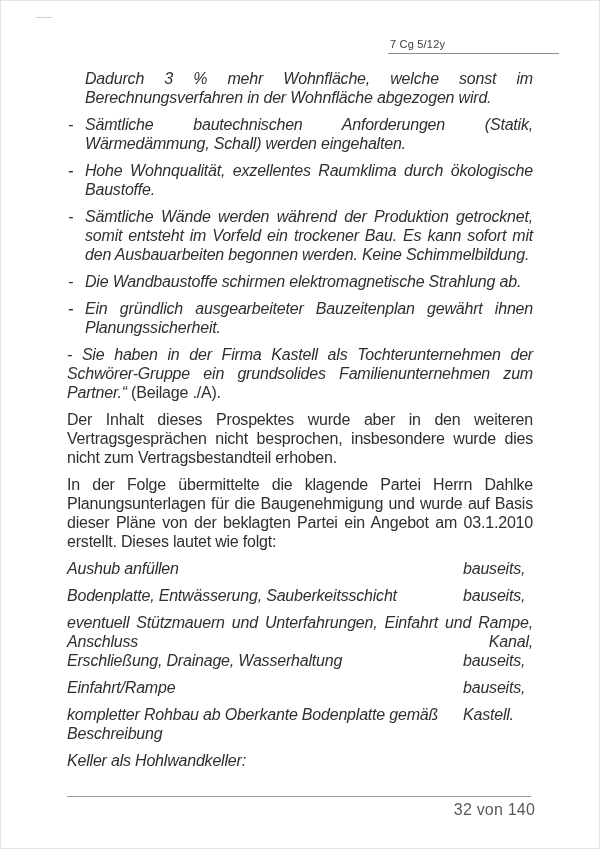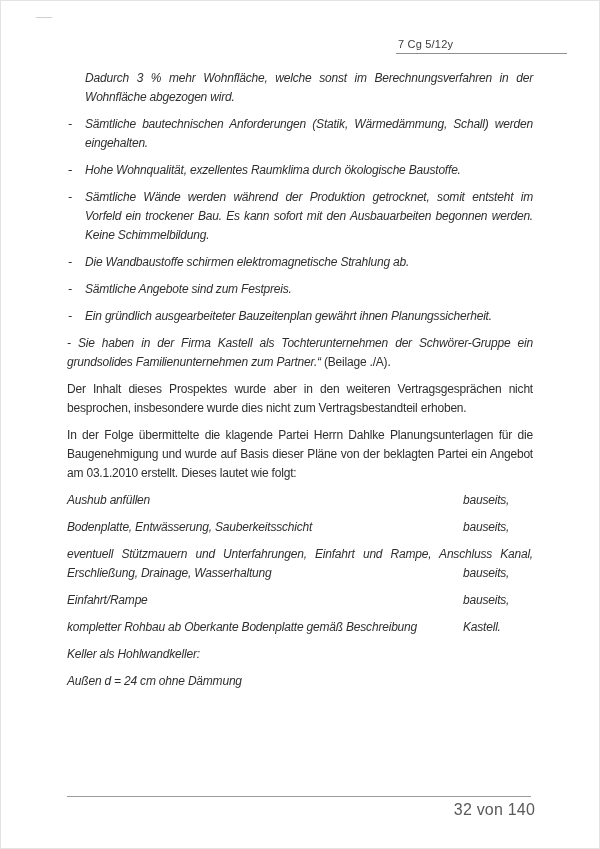--- a/index.html
+++ b/index.html
@@ -14,31 +14,31 @@
   .page{
     position:absolute;inset:0;
     background:#ffffff;
     box-shadow:inset 0 0 0 1px #e3e3e3;
   }
   
   .fold-mark{position:absolute;left:36px;top:17px;width:16px;height:1px;background:#cfcfcf;}
 
   
   .header-ref{
-    position:absolute;left:396px;top:38px;width:169px;
+    position:absolute;left:388px;top:38px;width:169px;
     font-size:11px;color:#3c3c3c;
     border-bottom:1px solid #8f8f8f;
     padding-bottom:3px;padding-left:2px;
     letter-spacing:0.2px;
   }
 
   
   .doc-body{
     position:absolute;left:67px;top:69px;width:466px;
-    font-size:12px;line-height:19px;letter-spacing:-0.2px;
+    font-size:16px;line-height:19px;letter-spacing:-0.2px;
     hyphens:none;
   }
   .doc-body p{margin:0 0 8px 0;}
   .jst{text-align:justify;}
   .it{font-style:italic;}
   .rm{font-style:normal;}
   .indent{padding-left:18px;}
   .bullet{position:relative;padding-left:18px;}
   .bullet .dash{position:absolute;left:1px;top:0;font-style:italic;}
   .offer-line{position:relative;}
@@ -65,21 +65,21 @@
     <p class="it jst bullet"><span class="dash">-</span><span>Sämtliche bautechnischen Anforderungen (Statik, Wärmedämmung, Schall) werden eingehalten.</span></p>
 
     <p class="it jst bullet"><span class="dash">-</span></p>
 
     <p class="it jst bullet"><span class="dash">-</span><span>Hohe Wohnqualität, exzellentes Raumklima durch ökologische Baustoffe.</span></p>
 
     <p class="it jst bullet"><span class="dash">-</span><span>Sämtliche Wände werden während der Produktion getrocknet, somit entsteht im Vorfeld ein trockener Bau. Es kann sofort mit den Ausbauarbeiten begonnen werden. Keine Schimmelbildung.</span></p>
 
     <p class="it jst bullet"><span class="dash">-</span><span>Die Wandbaustoffe schirmen elektromagnetische Strahlung ab.</span></p>
 
-    <p class="it jst bullet"><span class="dash">-</span><span>Sämtliche Angebote sind zum Festpreis.</span></p>
+    <p class="it jst bullet"><span class="dash">-</span></p>
 
     <p class="it jst bullet"><span class="dash">-</span><span>Ein gründlich ausgearbeiteter Bauzeitenplan gewährt ihnen Planungssicherheit.</span></p>
 
     <p class="it jst"><span>- Sie haben in der Firma Kastell als Tochterunternehmen der Schwörer-Gruppe ein grundsolides Familienunternehmen zum Partner.“</span><span class="rm"> (Beilage ./A).</span></p>
 
     <p class="jst">Der Inhalt dieses Prospektes wurde aber in den weiteren Vertragsgesprächen nicht besprochen, insbesondere wurde dies nicht zum Vertragsbestandteil erhoben.</p>
 
     <p class="jst">In der Folge übermittelte die klagende Partei Herrn Dahlke Planungsunterlagen für die Baugenehmigung und wurde auf Basis dieser Pläne von der beklagten Partei ein Angebot am 03.1.2010 erstellt. Dieses lautet wie folgt:</p>
 
 
@@ -93,20 +93,19 @@
     </p>
 
     <p class="it">
       <span style="display:block" class="offer-line"><span>Einfahrt/Rampe</span><span class="tabword">bauseits,</span></span>
     </p>
 
     <p class="it offer-line"><span>kompletter Rohbau ab Oberkante Bodenplatte gemäß Beschreibung</span><span class="tabword">Kastell.</span></p>
 
     <p class="it">Keller als Hohlwandkeller:</p>
 
-    <p class="it">Außen d = 24 cm ohne Dämmung</p>
 
   </div>
 
   <div class="footer-rule"></div>
   <div class="footer-page">32 von 140</div>
 
 </div>
 
 </body></html>

